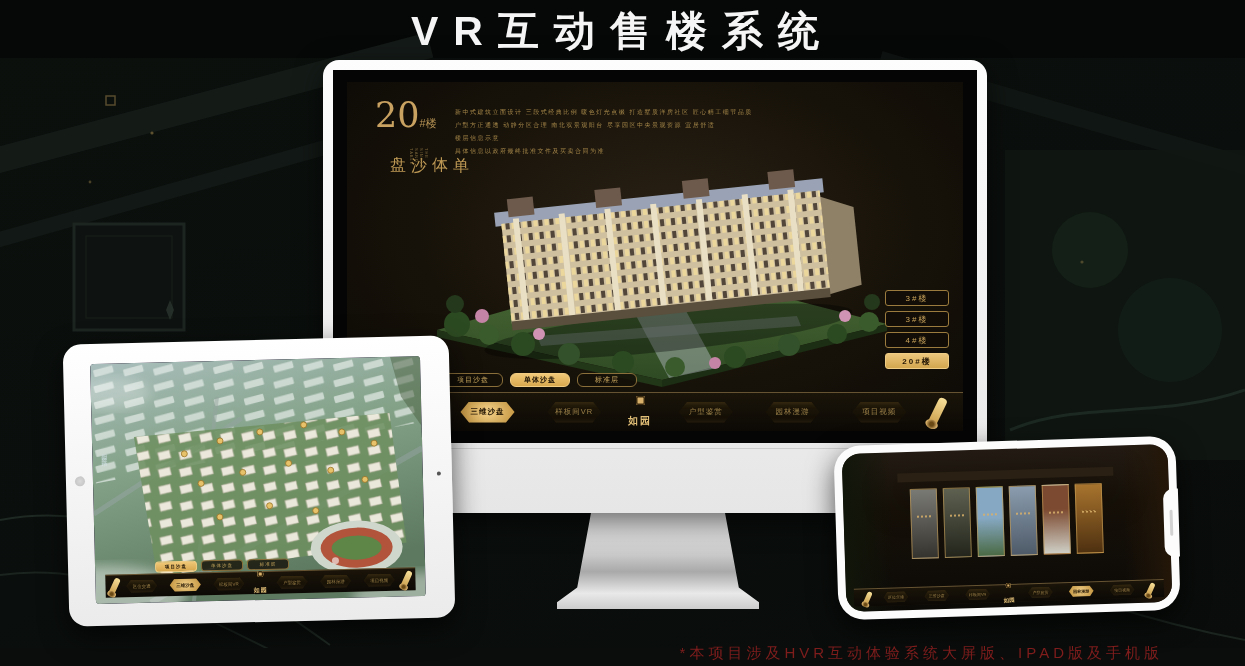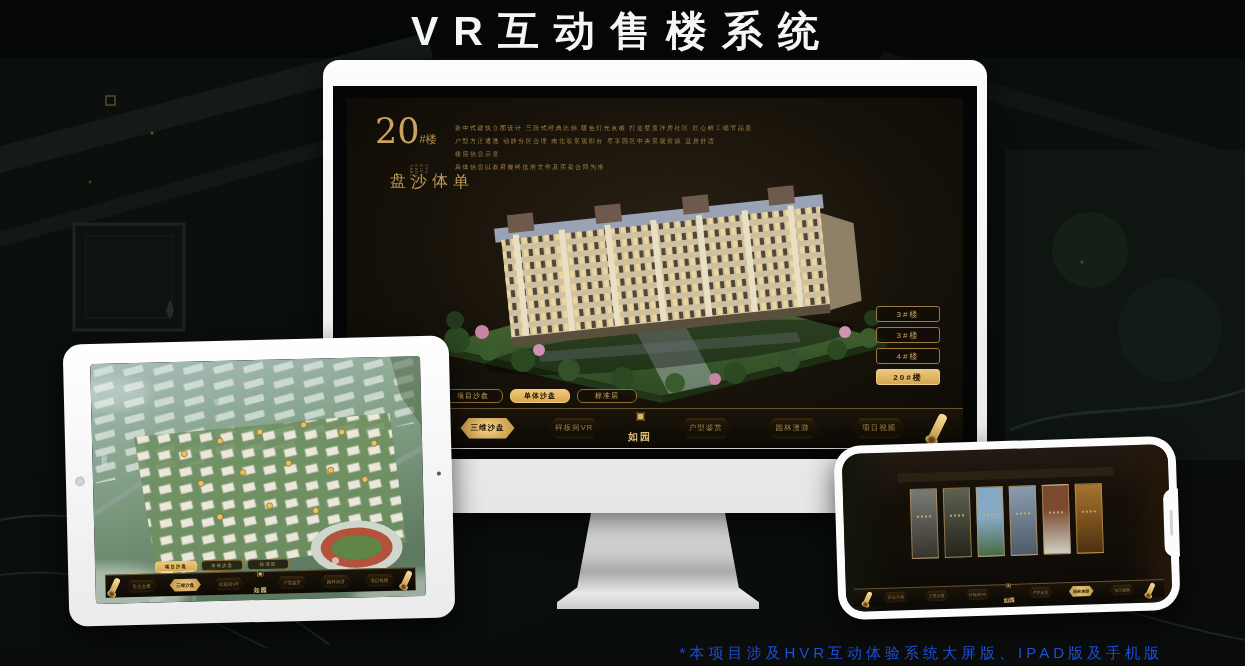--- a/index.html
+++ b/index.html
@@ -5,46 +5,46 @@
   html,body{margin:0;padding:0;}
   body{width:1245px;height:666px;position:relative;overflow:hidden;
        background:linear-gradient(160deg,#0b100d 0%,#0a0e0c 55%,#090c0a 100%);
        font-family:"Liberation Sans",sans-serif;}
   
   .bg-decor{position:absolute;inset:0;z-index:0;}
   
   .page-title{position:absolute;top:4px;left:0;width:100%;text-align:center;z-index:5;
       color:#f5f5f5;font-size:41px;font-weight:bold;letter-spacing:15px;}
   
-  .footnote{position:absolute;right:82px;bottom:3px;z-index:5;color:#1d4ed8;
+  .footnote{position:absolute;right:82px;bottom:3px;z-index:5;color:#7f1d1d;
       font-size:15px;letter-spacing:4px;}
   
   .monitor-stand{position:absolute;left:557px;top:511px;width:202px;height:98px;z-index:1;
       background:linear-gradient(180deg,#f1f1f1,#c9c9c9 45%,#a9a9a9 62%,#e9e9e9 84%,#cccccc);
       clip-path:polygon(17% 0,83% 0,90% 78%,100% 93%,100% 100%,0 100%,0 93%,10% 78%);}
   .monitor-frame{position:absolute;left:323px;top:60px;width:664px;height:453px;z-index:2;
       background:linear-gradient(#fdfdfd,#e6e6e6);border-radius:16px 16px 9px 9px;
       box-shadow:0 8px 28px rgba(0,0,0,.6);}
   .monitor-frame::after{content:'';position:absolute;left:10px;top:388px;width:644px;height:1px;background:#cdcdcd;}
-  .monitor-bezel{position:absolute;left:10px;top:10px;width:644px;height:373px;background:#050505;border-radius:0;margin-top:16px;}
+  .monitor-bezel{position:absolute;left:10px;top:10px;width:644px;height:373px;background:#050505;border-radius:0;}
   .monitor-app{position:absolute;left:14px;top:12px;width:616px;height:349px;overflow:hidden;
       background:radial-gradient(ellipse at 52% 42%,#2a2115 0%,#171209 55%,#0b0906 100%);}
   
   .headline{position:absolute;left:28px;top:16px;color:#c59f5c;}
   .headline-num{font-family:"DejaVu Serif",serif;font-size:35px;line-height:34px;color:#c9a261;}
   .headline-suffix{font-size:11px;color:#b69254;}
   .headline-vert{position:absolute;left:12px;top:46px;writing-mode:vertical-rl;
       font-family:"DejaVu Serif",serif;font-size:16px;letter-spacing:5px;color:#bf9a55;}
   .headline-en{position:absolute;left:34px;top:50px;writing-mode:vertical-rl;
       font-size:4px;letter-spacing:1px;color:#8a7342;opacity:.85;}
   
   .fine-print{position:absolute;left:108px;top:24px;width:390px;color:#b3924f;
       font-size:6px;letter-spacing:1.5px;line-height:13px;opacity:.9;}
   
-  .floor-btns{position:absolute;right:23px;top:208px;display:flex;flex-direction:column;gap:5px;}
+  .floor-btns{position:absolute;right:14px;top:208px;display:flex;flex-direction:column;gap:5px;}
   .floor-btn{width:62px;height:14px;border-radius:3px;border:1px solid #9c7c3e;
       background:rgba(18,13,6,.85);color:#cba45c;font-size:8px;letter-spacing:2px;
       display:flex;align-items:center;justify-content:center;}
   .floor-btn.active{background:linear-gradient(#ecc67c,#d3a74f);color:#241705;border-color:#f0cd85;font-weight:bold;}
   
   .view-tabs{position:absolute;left:96px;top:291px;display:flex;gap:7px;}
   .view-tab{min-width:50px;height:12px;padding:0 4px;border-radius:6px;border:1px solid #8a6f3a;
       background:rgba(20,15,7,.8);color:#c9a85e;font-size:7px;letter-spacing:1px;
       display:flex;align-items:center;justify-content:center;}
   .view-tab.active{background:linear-gradient(#f0c878,#d8a84e);color:#221708;border-color:#f2cd82;font-weight:bold;}

